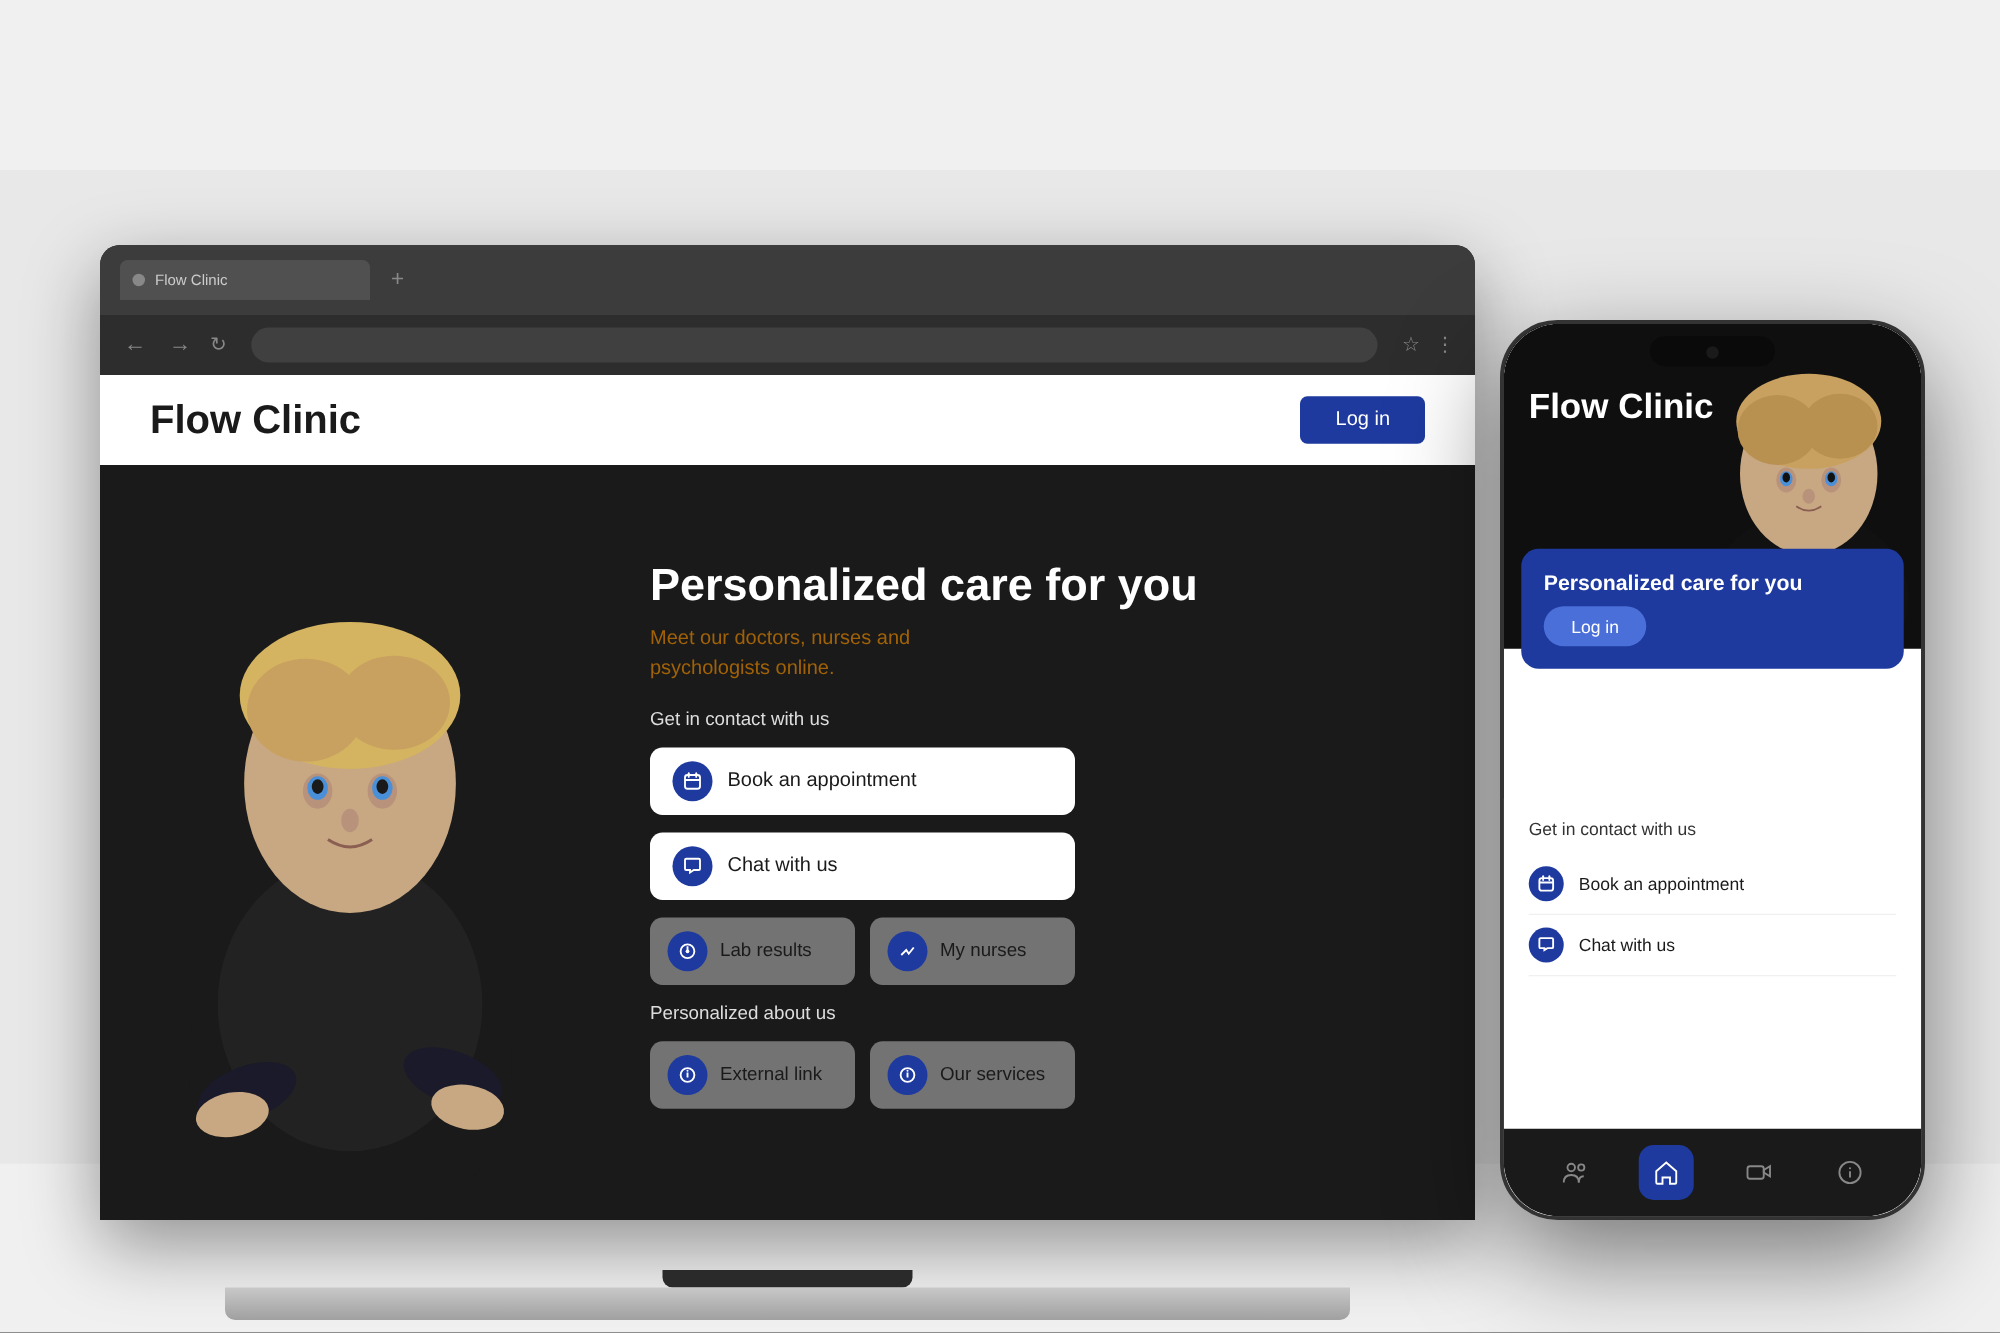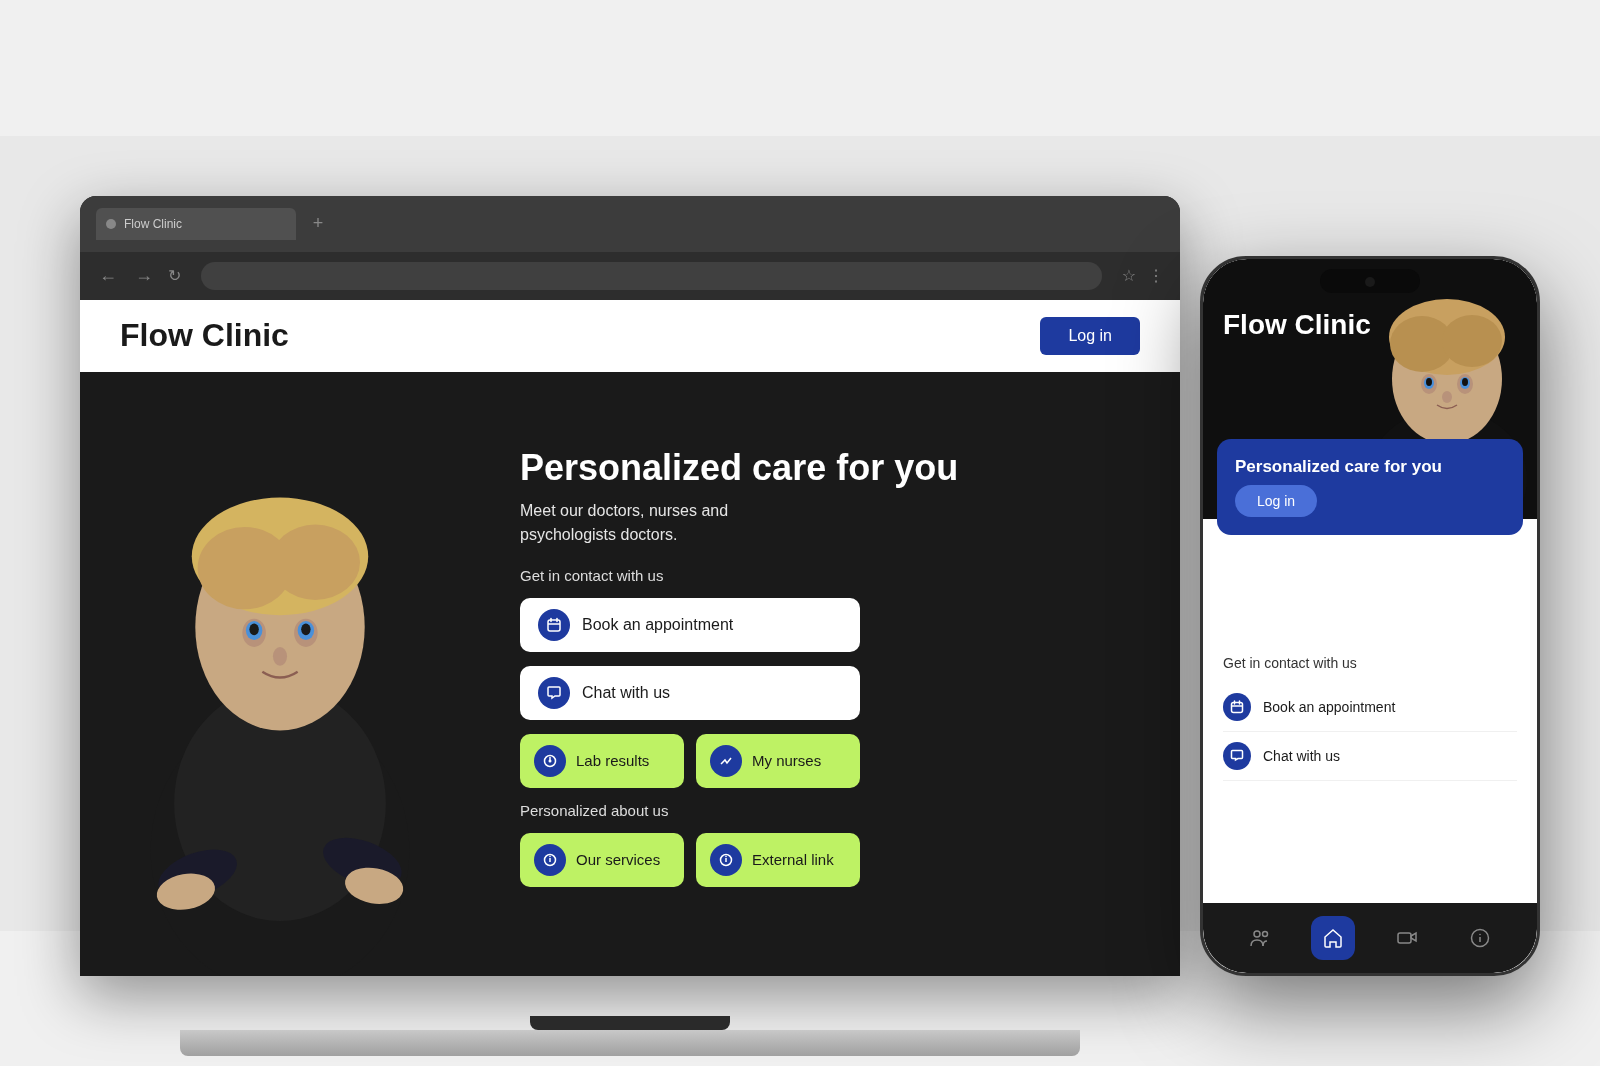--- a/index.html
+++ b/index.html
@@ -194,21 +194,21 @@
 
     .cta-title {
       font-size: 36px;
       font-weight: 800;
       color: white;
       margin-bottom: 10px;
     }
 
     .cta-subtitle {
       font-size: 16px;
-      color: #e5e5e5;
+      color: #a16207;
       margin-bottom: 20px;
       line-height: 1.5;
     }
 
     .section-label {
       font-size: 15px;
       color: #ddd;
       margin-bottom: 14px;
     }
 
@@ -230,21 +230,21 @@
       cursor: pointer;
       border: none;
       font-size: 16px;
       font-weight: 500;
       color: #1a1a1a;
     }
 
     .cta-btn-half {
       width: 164px;
       height: 54px;
-      background: #bef264;
+      background: #737373;
       border-radius: 10px;
       display: flex;
       align-items: center;
       padding: 0 14px;
       gap: 10px;
       cursor: pointer;
       border: none;
       font-size: 15px;
       font-weight: 500;
       color: #1a1a1a;
@@ -536,21 +536,21 @@
               <ellipse cx="240" cy="390" rx="35" ry="18" fill="#1a1a2a" transform="rotate(20 240 390)"></ellipse>
               <ellipse cx="90" cy="415" rx="25" ry="15" fill="#c8a882" transform="rotate(-10 90 415)"></ellipse>
               <ellipse cx="250" cy="410" rx="25" ry="15" fill="#c8a882" transform="rotate(10 250 410)"></ellipse>
             </svg>
           </div>
 
           <div class="cta-panel">
             <h1 class="cta-title">Personalized care for you</h1>
             <p class="cta-subtitle">
               <span>Meet our doctors, nurses and</span><br>
-              <span>psychologists doctors.</span>
+              <span>psychologists online.</span>
             </p>
 
             <p class="section-label">Get in contact with us</p>
 
             <div class="btn-row">
               <button class="cta-btn-full">
                 <div class="btn-icon">
                   <svg width="16" height="16" viewBox="0 0 16 16" fill="none">
                     <rect x="2" y="3" width="12" height="11" rx="2" stroke="white" stroke-width="1.5"></rect>
                     <line x1="5" y1="1.5" x2="5" y2="4.5" stroke="white" stroke-width="1.5" stroke-linecap="round"></line>
@@ -598,31 +598,31 @@
 
             <div class="btn-row">
               <button class="cta-btn-half">
                 <div class="btn-icon">
                   <svg width="14" height="14" viewBox="0 0 14 14" fill="none">
                     <circle cx="7" cy="7" r="5.5" stroke="white" stroke-width="1.5"></circle>
                     <line x1="7" y1="5" x2="7" y2="9" stroke="white" stroke-width="1.5"></line>
                     <circle cx="7" cy="3.5" r="0.8" fill="white"></circle>
                   </svg>
                 </div>
-                <span>Our services</span>
+                <span>External link</span>
               </button>
               <button class="cta-btn-half">
                 <div class="btn-icon">
                   <svg width="14" height="14" viewBox="0 0 14 14" fill="none">
                     <circle cx="7" cy="7" r="5.5" stroke="white" stroke-width="1.5"></circle>
                     <line x1="7" y1="5" x2="7" y2="9" stroke="white" stroke-width="1.5"></line>
                     <circle cx="7" cy="3.5" r="0.8" fill="white"></circle>
                   </svg>
                 </div>
-                <span>External link</span>
+                <span>Our services</span>
               </button>
             </div>
 
           </div>
         </div>
       </div>
     </div>
 
     <div class="laptop-notch"></div>
 

